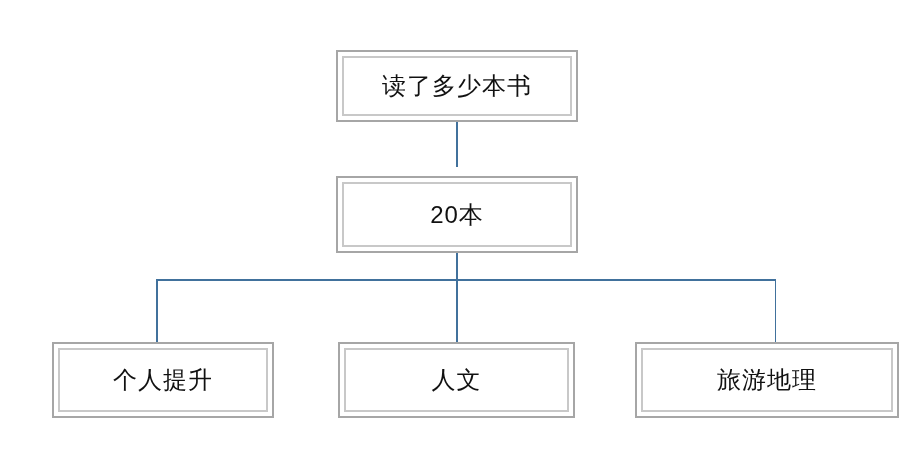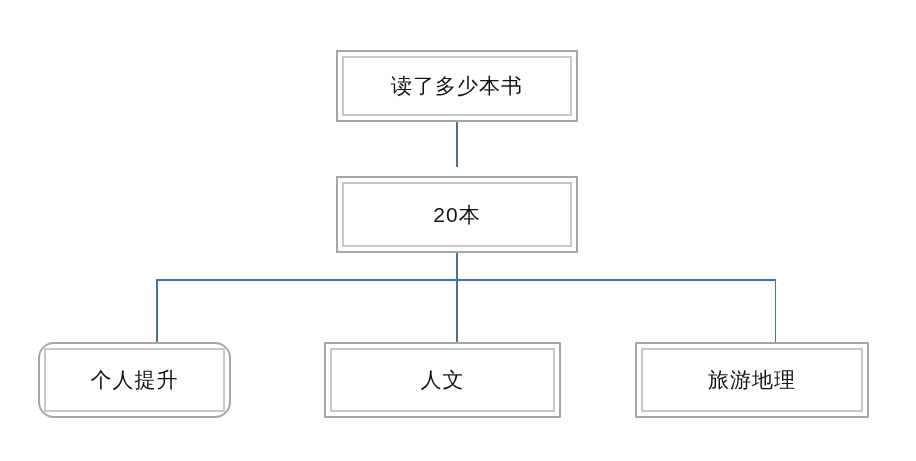--- a/index.html
+++ b/index.html
@@ -23,21 +23,21 @@
     box-sizing: border-box;
   }
   .node-inner {
     width: 100%;
     height: 100%;
     border: 2px solid var(--box-inner-border, #c8c8c8);
     box-sizing: border-box;
     display: flex;
     align-items: center;
     justify-content: center;
-    font-size: 21px;
+    font-size: 24px;
     letter-spacing: 1px;
     color: var(--text, #111111);
     white-space: nowrap;
   }
   .connector {
     position: absolute;
     background: var(--connector, #41719c);
   }
   .connector.v { width: 1.5px; }
   .connector.h { height: 1.5px; }
@@ -54,25 +54,25 @@
   <div class="connector v" style="left:774.5px; top:279px; height:64px;"></div>
 
   <div class="node" style="left:336px; top:50px; width:242px; height:72px;">
     <div class="node-inner">读了多少本书</div>
   </div>
 
   <div class="node" style="left:336px; top:176px; width:242px; height:77px;">
     <div class="node-inner">20本</div>
   </div>
 
-  <div class="node" style="left:38px; top:342px; width:193px; height:76px;border-radius:16px;">
+  <div class="node" style="left:52px; top:342px; width:222px; height:76px;">
     <div class="node-inner">个人提升</div>
   </div>
 
-  <div class="node" style="left:324px; top:342px; width:237px; height:76px;">
+  <div class="node" style="left:338px; top:342px; width:237px; height:76px;">
     <div class="node-inner">人文</div>
   </div>
 
-  <div class="node" style="left:635px; top:342px; width:234px; height:76px;">
+  <div class="node" style="left:635px; top:342px; width:264px; height:76px;">
     <div class="node-inner">旅游地理</div>
   </div>
 
 </div>
 
 </body></html>

